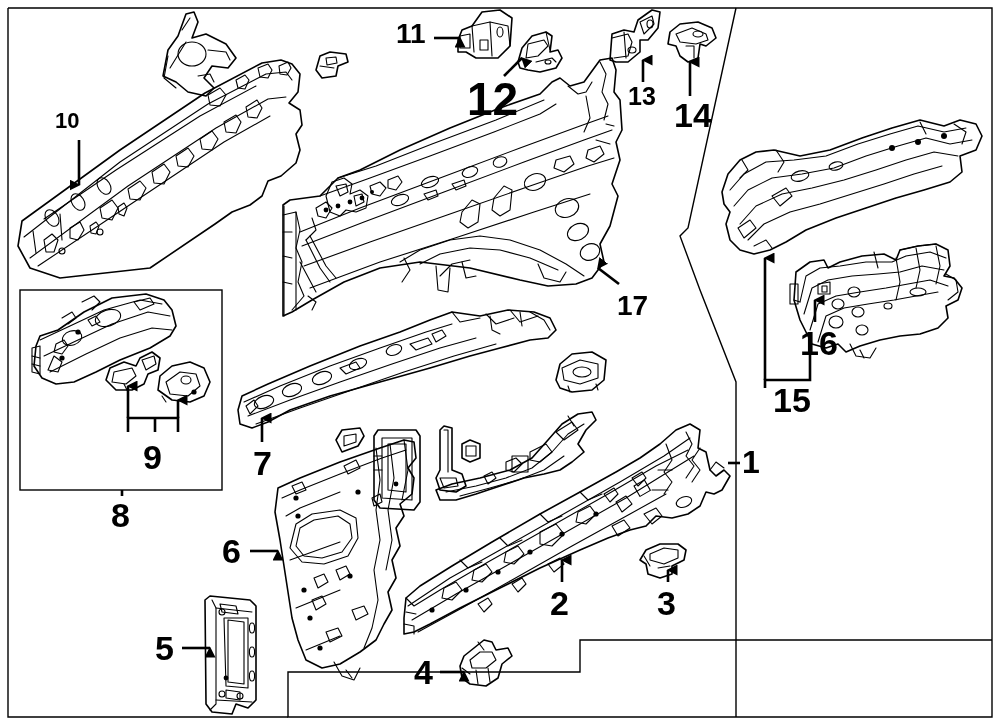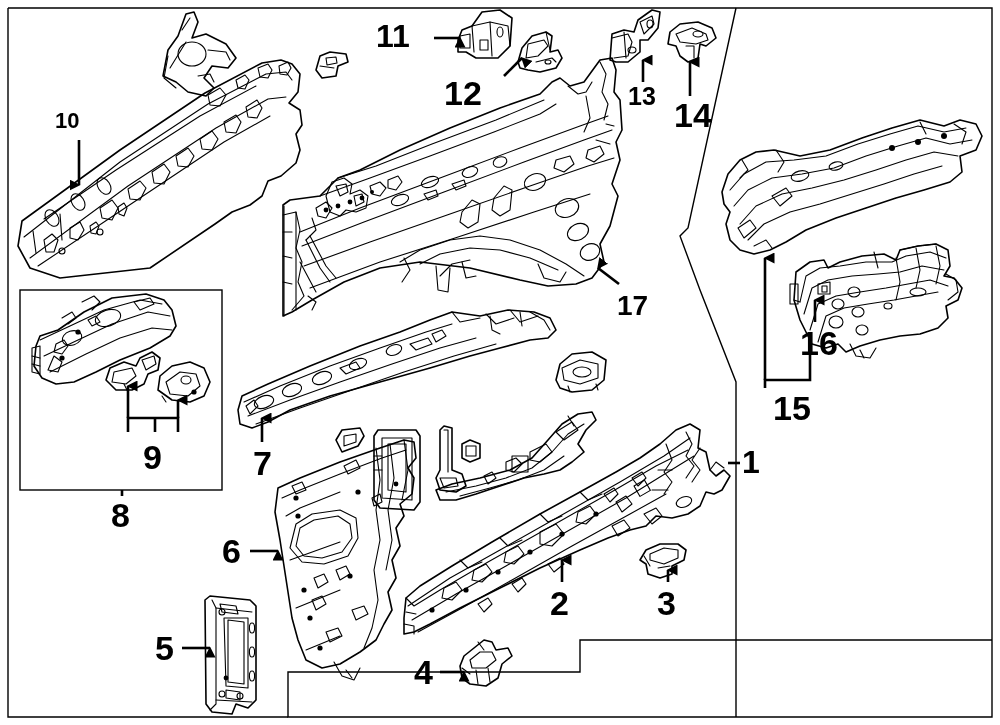--- a/index.html
+++ b/index.html
@@ -535,21 +535,21 @@
 <div class="lbl" style="left:742px;top:446px;font-size:32px;">1</div>
 <div class="lbl" style="left:550px;top:586px;font-size:34px;">2</div>
 <div class="lbl" style="left:657px;top:586px;font-size:34px;">3</div>
 <div class="lbl" style="left:414px;top:655px;font-size:34px;">4</div>
 <div class="lbl" style="left:155px;top:631px;font-size:34px;">5</div>
 <div class="lbl" style="left:222px;top:534px;font-size:34px;">6</div>
 <div class="lbl" style="left:253px;top:446px;font-size:34px;">7</div>
 <div class="lbl" style="left:111px;top:498px;font-size:34px;">8</div>
 <div class="lbl" style="left:143px;top:440px;font-size:34px;">9</div>
 <div class="lbl" style="left:55px;top:110px;font-size:22px;">10</div>
-<div class="lbl" style="left:376px;top:20px;font-size:32px;">11</div>
-<div class="lbl" style="left:444px;top:76px;font-size:34px;">12</div>
+<div class="lbl" style="left:396px;top:20px;font-size:28px;">11</div>
+<div class="lbl" style="left:467px;top:76px;font-size:46px;">12</div>
 <div class="lbl" style="left:628px;top:84px;font-size:25px;">13</div>
 <div class="lbl" style="left:674px;top:98px;font-size:34px;">14</div>
-<div class="lbl" style="left:773px;top:383px;font-size:34px;margin-top:8px;">15</div>
+<div class="lbl" style="left:773px;top:383px;font-size:34px;">15</div>
 <div class="lbl" style="left:800px;top:326px;font-size:34px;text-align:center;">16</div>
 <div class="lbl" style="left:617px;top:292px;font-size:28px;">17</div>
 
 </div>
 
 </body></html>

